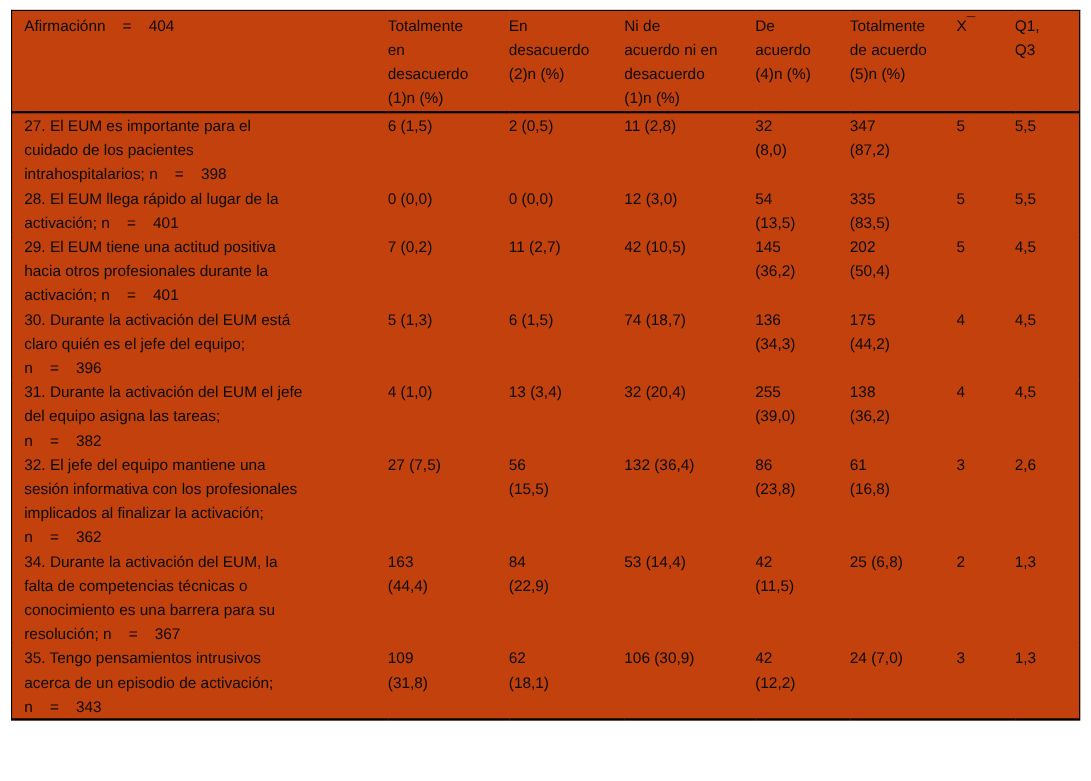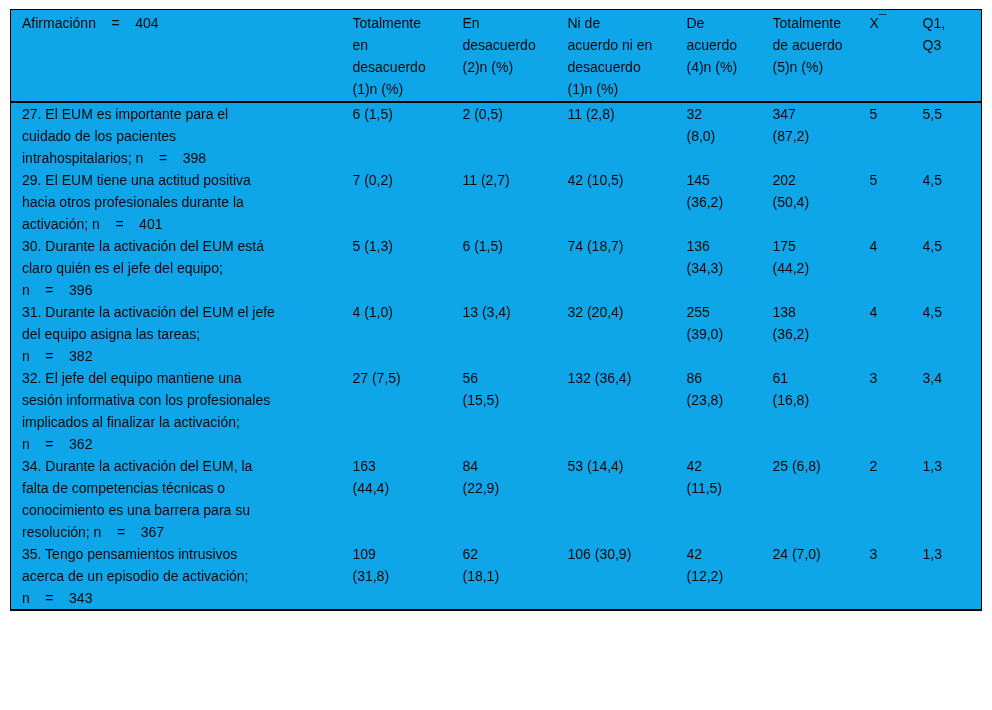--- a/index.html
+++ b/index.html
@@ -11,21 +11,21 @@
     position: relative;
     overflow: hidden;
   }
   .table-wrap { position: absolute; left: 10px; top: 9px; }
   table.likert {
     border-collapse: collapse;
     table-layout: fixed;
     width: 971px;
     border: 1px solid #000;
     border-bottom-width: 2px;
-    background: #0ea5e9;
+    background: #c2410c;
   }
   th, td {
     font-weight: normal;
     text-align: left;
     vertical-align: top;
     white-space: pre-line;
     font-size: 14px;
     line-height: 22px;
     padding: 0 8px 0 0;
     overflow: hidden;
@@ -91,20 +91,33 @@
           <td>2 (0,5)</td>
           <td>11 (2,8)</td>
           <td>32
 (8,0)</td>
           <td>347
 (87,2)</td>
           <td>5</td>
           <td>5,5</td>
         </tr>
         <tr>
+          <td class="stmt">28. El EUM llega rápido al lugar de la
+activación; n&nbsp;&nbsp;&nbsp;&nbsp;=&nbsp;&nbsp;&nbsp;&nbsp;401</td>
+          <td>0 (0,0)</td>
+          <td>0 (0,0)</td>
+          <td>12 (3,0)</td>
+          <td>54
+(13,5)</td>
+          <td>335
+(83,5)</td>
+          <td>5</td>
+          <td>5,5</td>
+        </tr>
+        <tr>
           <td class="stmt">29. El EUM tiene una actitud positiva
 hacia otros profesionales durante la
 activación; n&nbsp;&nbsp;&nbsp;&nbsp;=&nbsp;&nbsp;&nbsp;&nbsp;401</td>
           <td>7 (0,2)</td>
           <td>11 (2,7)</td>
           <td>42 (10,5)</td>
           <td>145
 (36,2)</td>
           <td>202
 (50,4)</td>
@@ -146,21 +159,21 @@
 n&nbsp;&nbsp;&nbsp;&nbsp;=&nbsp;&nbsp;&nbsp;&nbsp;362</td>
           <td>27 (7,5)</td>
           <td>56
 (15,5)</td>
           <td>132 (36,4)</td>
           <td>86
 (23,8)</td>
           <td>61
 (16,8)</td>
           <td>3</td>
-          <td>3,4</td>
+          <td>2,6</td>
         </tr>
         <tr>
           <td class="stmt">34. Durante la activación del EUM, la
 falta de competencias técnicas o
 conocimiento es una barrera para su
 resolución; n&nbsp;&nbsp;&nbsp;&nbsp;=&nbsp;&nbsp;&nbsp;&nbsp;367</td>
           <td>163
 (44,4)</td>
           <td>84
 (22,9)</td>

